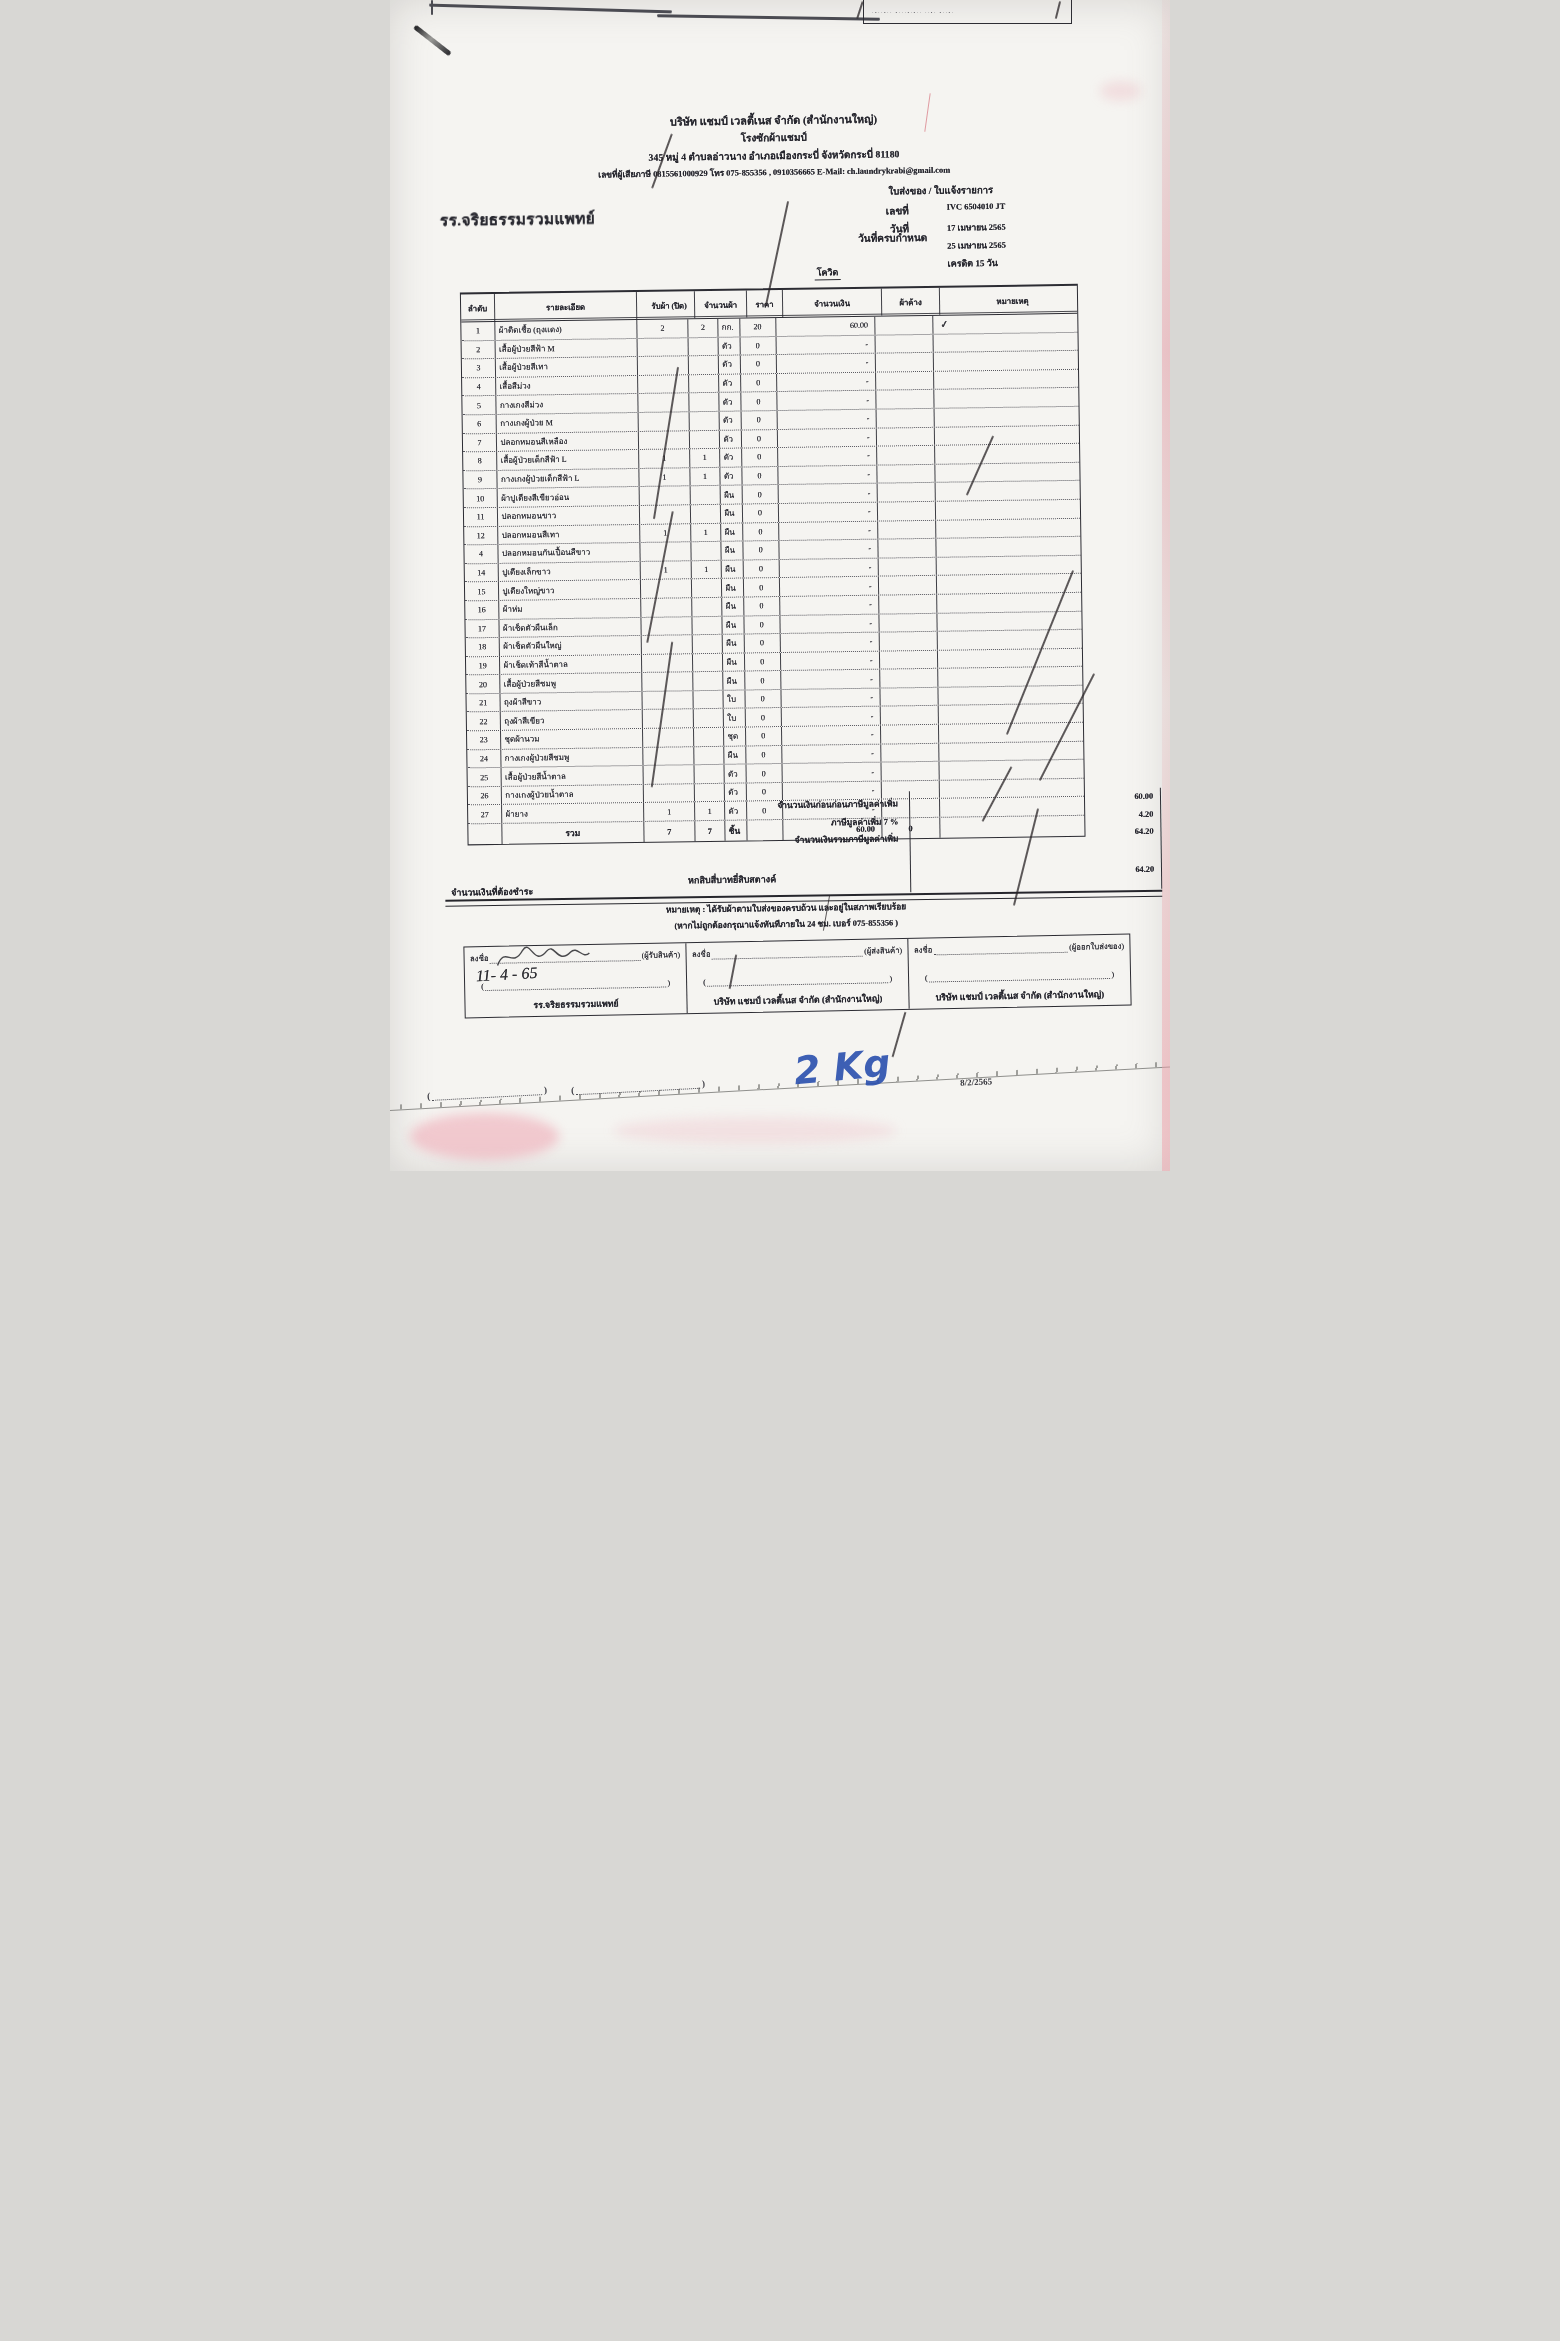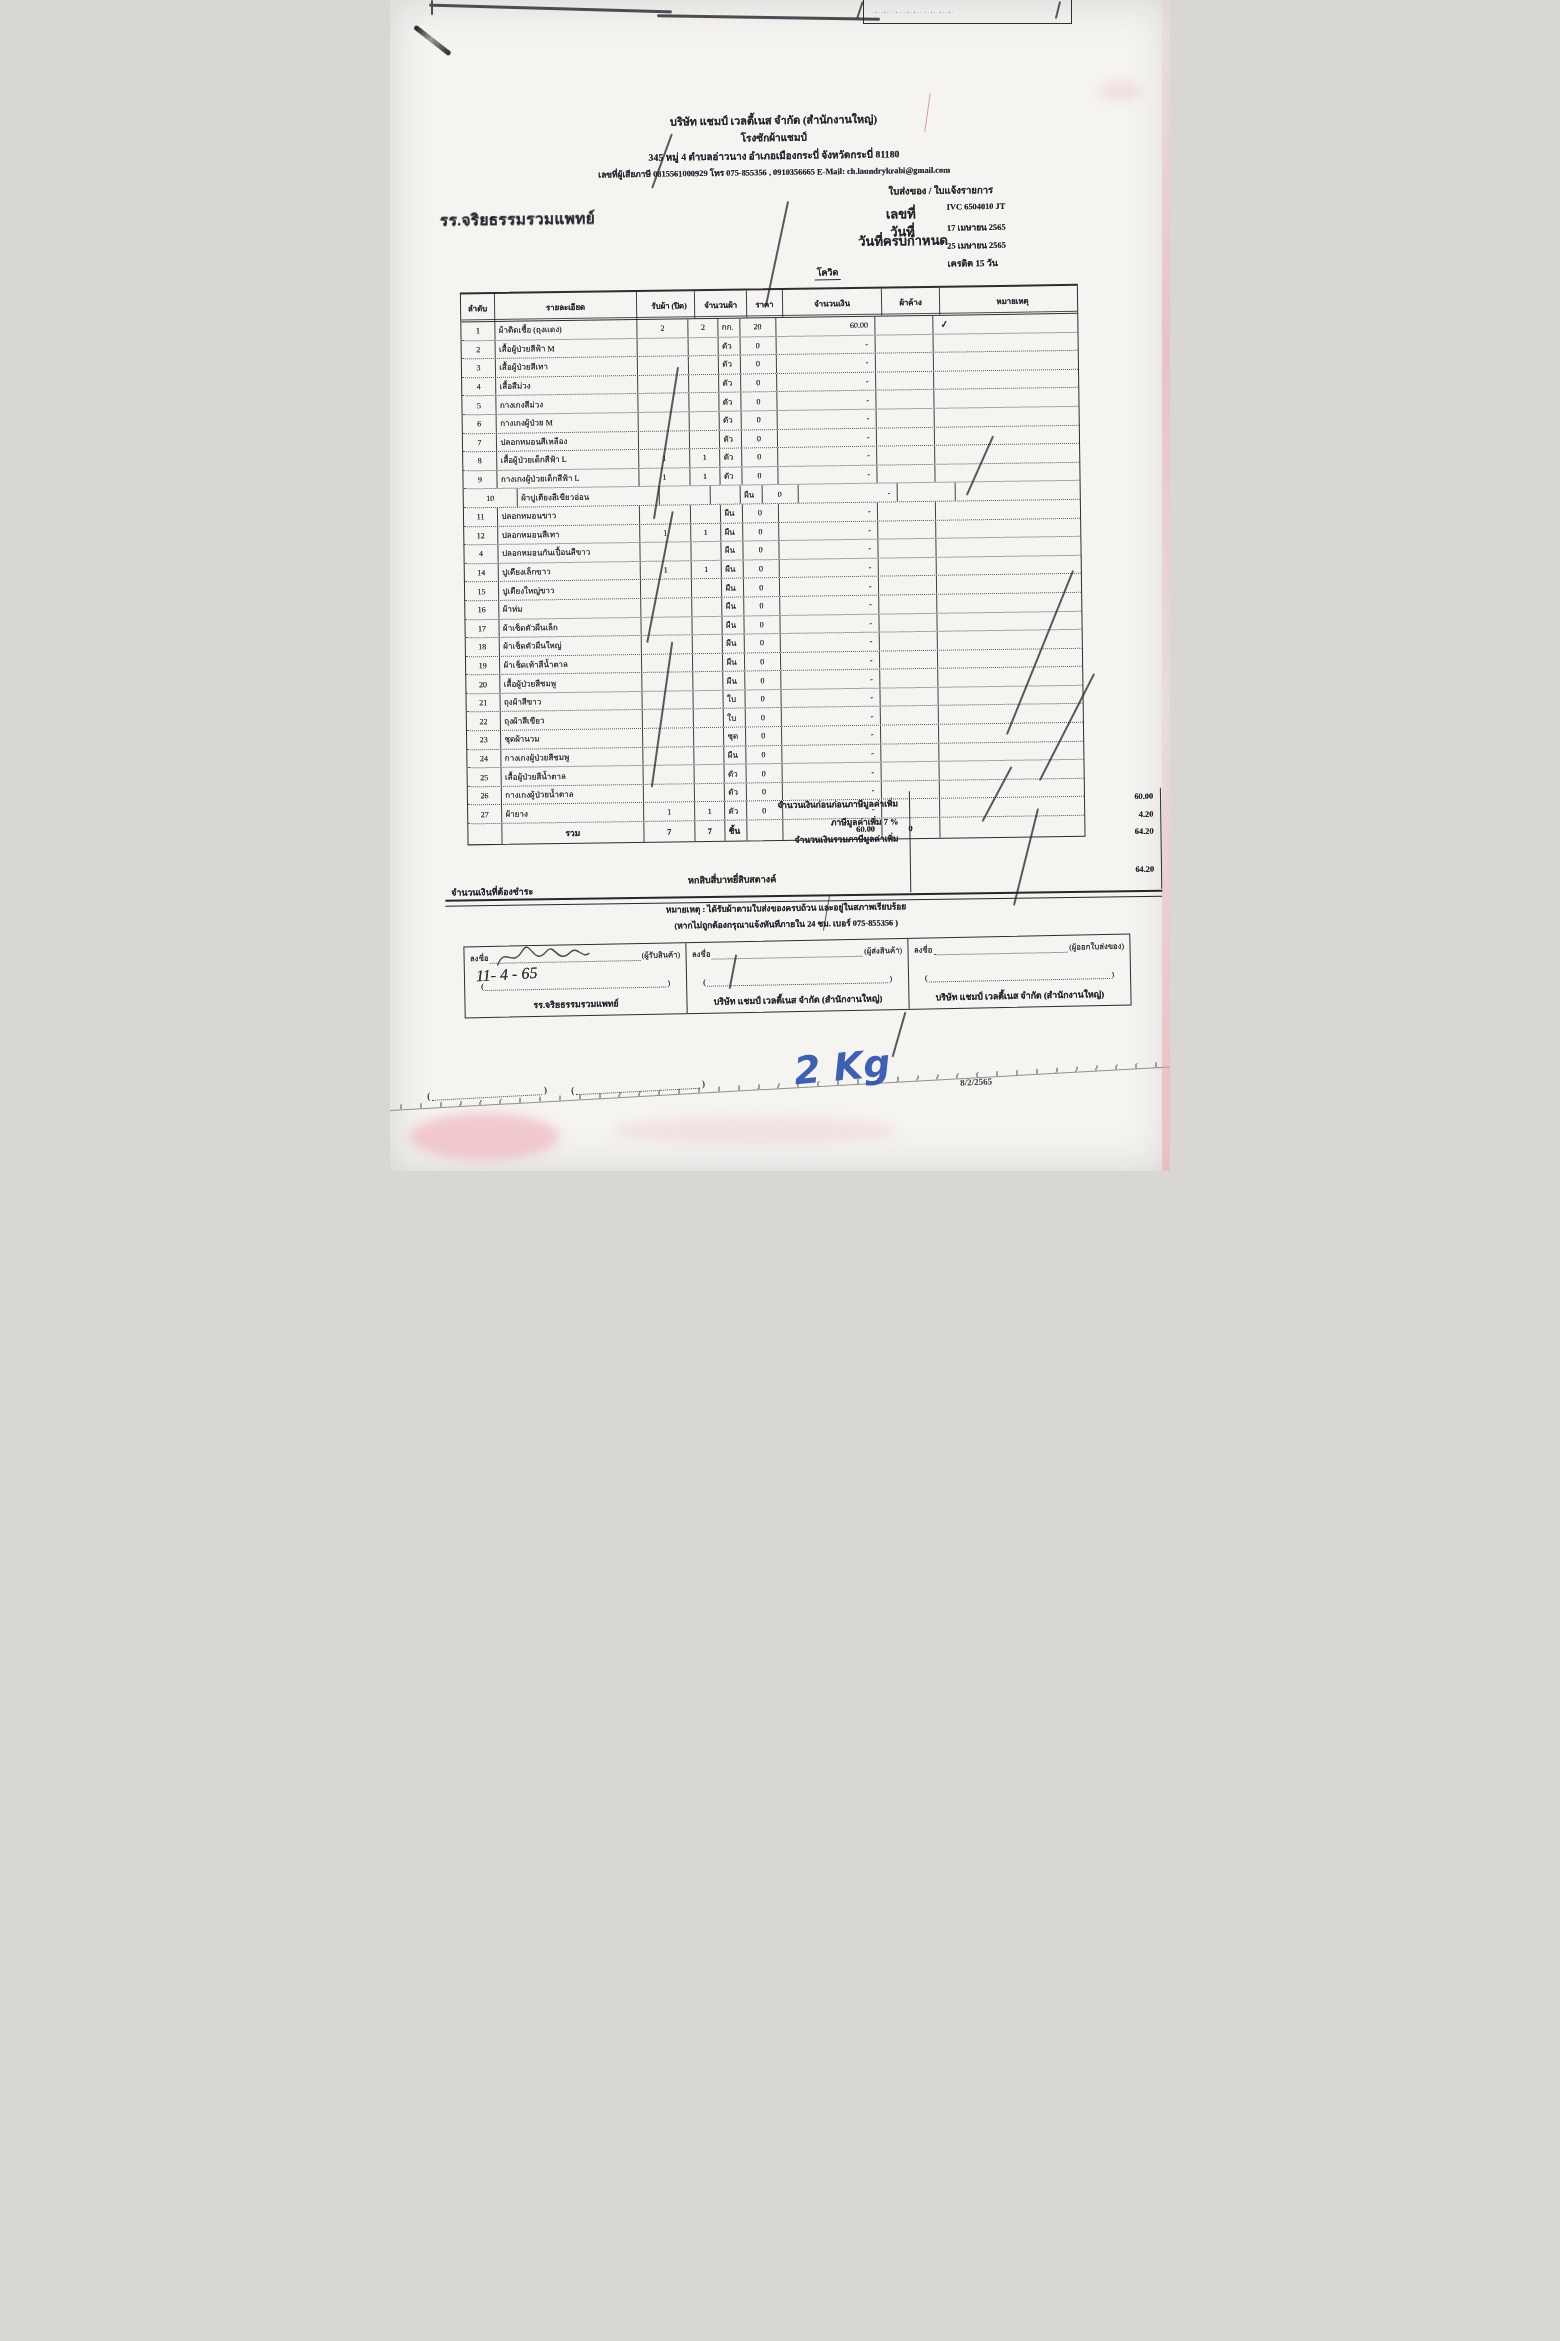--- a/index.html
+++ b/index.html
@@ -13,21 +13,21 @@
   
   .frag-line{position:absolute;background:#4b4b52;filter:blur(0.4px);border-radius:1.4px;}
   .frag-box{position:absolute;border-left:1.7px solid #2e2e34;border-right:1.7px solid #2e2e34;border-bottom:1.7px solid #2e2e34;}
   .frag-gib{position:absolute;font-size:4.7px;letter-spacing:1.4px;color:#55555c;white-space:nowrap;filter:blur(0.3px);}
 
   .staple{position:absolute;width:45px;height:4.7px;border-radius:2.7px;
           background:linear-gradient(90deg,#1c1c1f,#9a9a97 45%,#2a2a2e);transform:rotate(38deg);filter:blur(0.2px);}
 
   
   .hline{position:absolute;width:100%;text-align:center;left:0;}
-  .docinfo-label{position:absolute;font-weight:bold;font-size:13px;}
+  .docinfo-label{position:absolute;font-weight:bold;font-size:10px;}
   .docinfo-val{position:absolute;font-weight:bold;font-size:8.4px;}
   .customer{position:absolute;font-size:15.5px;font-weight:bold;letter-spacing:0.3px;filter:blur(0.1px);}
   .covid{position:absolute;font-size:9px;font-weight:bold;border-bottom:1.7px solid #2c2c33;padding:0 2px 0 2px;}
 
   
   .tbl{position:absolute;left:74px;top:288px;width:616px;
        border-top:2px solid #2c2c33;border-left:1.7px solid #2c2c33;border-right:1.4px solid #2c2c33;border-bottom:1.7px solid #2c2c33;}
   .trow{display:flex;align-items:center;height:17.6px;border-bottom:1.4px dotted rgba(48,48,58,.8);font-size:8px;}
   .thead{height:27px;border-bottom:1.7px solid #2c2c33;font-size:7.8px;font-weight:bold;position:relative;}
   .thead::after{content:"";position:absolute;left:0;right:0;bottom:1.4px;border-bottom:1px solid rgba(44,44,51,.85);}
@@ -225,21 +225,21 @@
           <div class="tc l" style="width: 142px; flex: 0 0 auto;">กางเกงผู้ป่วยเด็กสีฟ้า L</div>
           <div class="tc c" style="width: 51px; flex: 0 0 auto;">1</div>
           <div class="tc c" style="width: 30px; flex: 0 0 auto;">1</div>
           <div class="tc l" style="width: 21.6px; flex: 0 0 auto;">ตัว</div>
           <div class="tc c" style="width: 36px; flex: 0 0 auto;">0</div>
           <div class="tc r" style="width: 99px; flex: 0 0 auto;">-</div>
           <div class="tc c" style="width: 58px; flex: 0 0 auto;"></div>
           <div class="tc l" style="width: 145px; flex: 0 0 auto;"></div>
         </div>
         <div class="trow">
-          <div class="tc c" style="width: 54px; flex: 0 0 auto;">10</div>
+          <div class="tc c" style="width: 34px; flex: 0 0 auto;">10</div>
           <div class="tc l" style="width: 142px; flex: 0 0 auto;">ผ้าปูเตียงสีเขียวอ่อน</div>
           <div class="tc c" style="width: 51px; flex: 0 0 auto;"></div>
           <div class="tc c" style="width: 30px; flex: 0 0 auto;"></div>
           <div class="tc l" style="width: 21.6px; flex: 0 0 auto;">ผืน</div>
           <div class="tc c" style="width: 36px; flex: 0 0 auto;">0</div>
           <div class="tc r" style="width: 99px; flex: 0 0 auto;">-</div>
           <div class="tc c" style="width: 58px; flex: 0 0 auto;"></div>
           <div class="tc l" style="width: 145px; flex: 0 0 auto;"></div>
         </div>
         <div class="trow">

